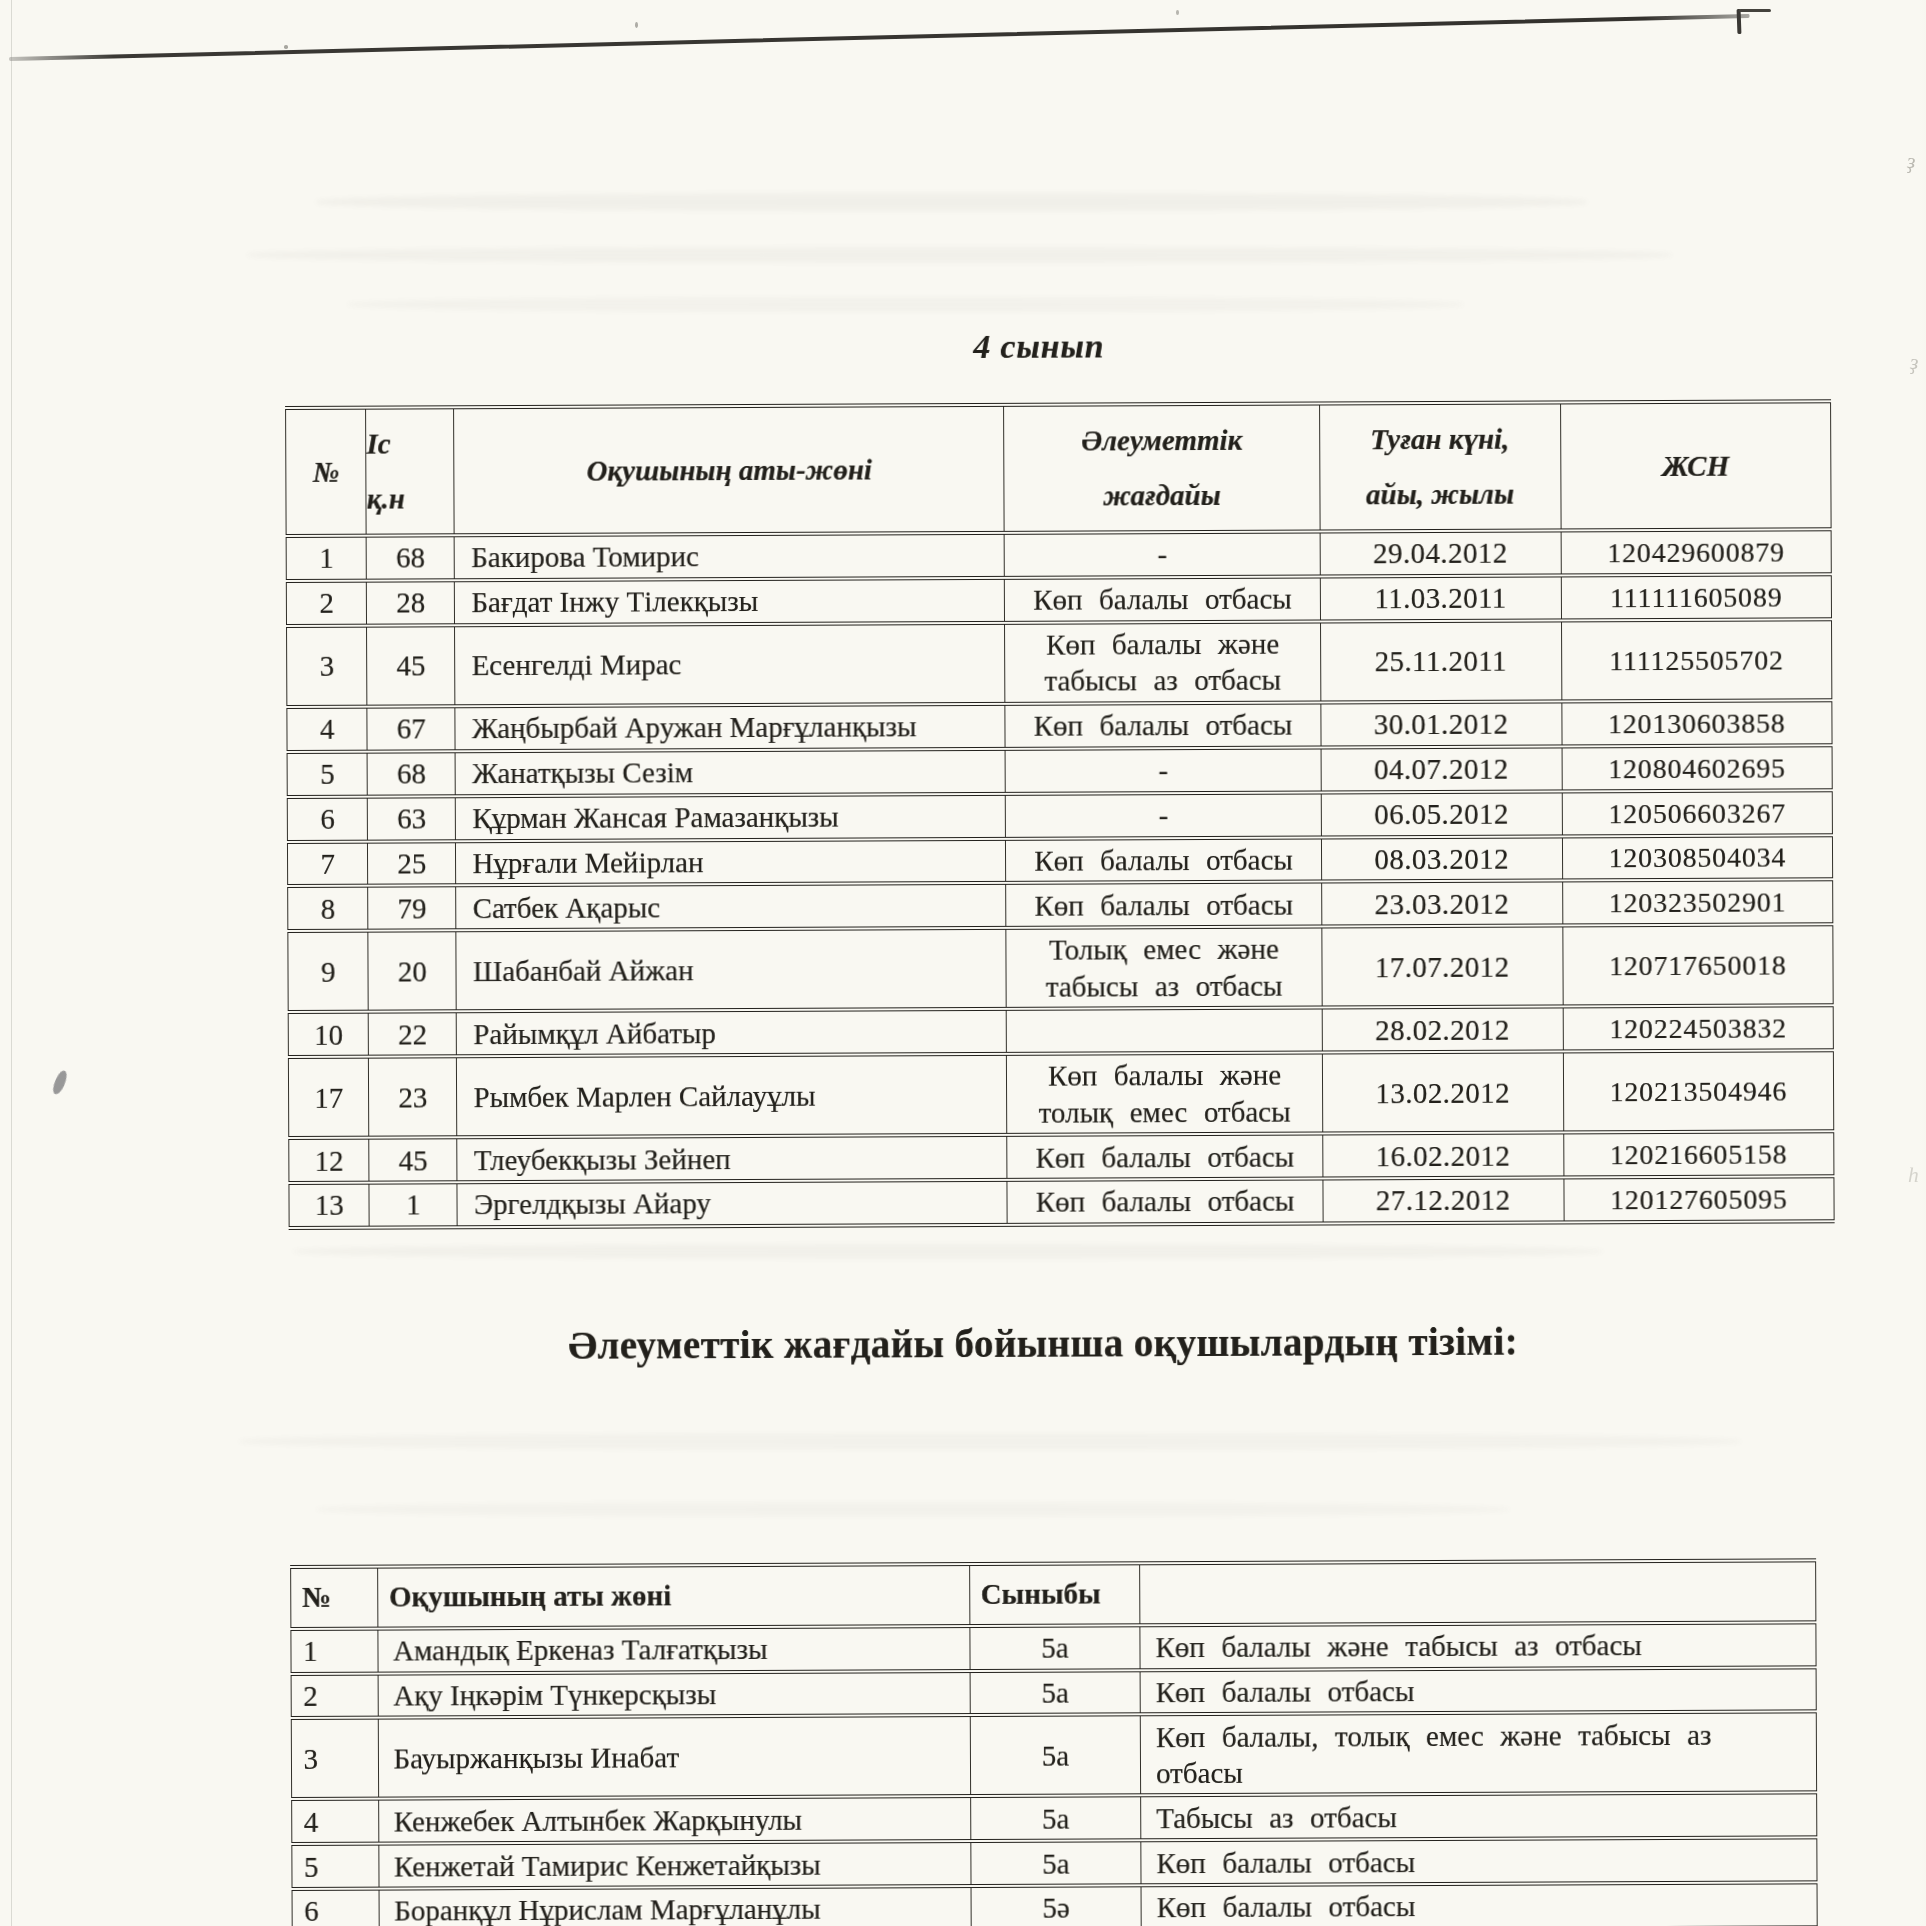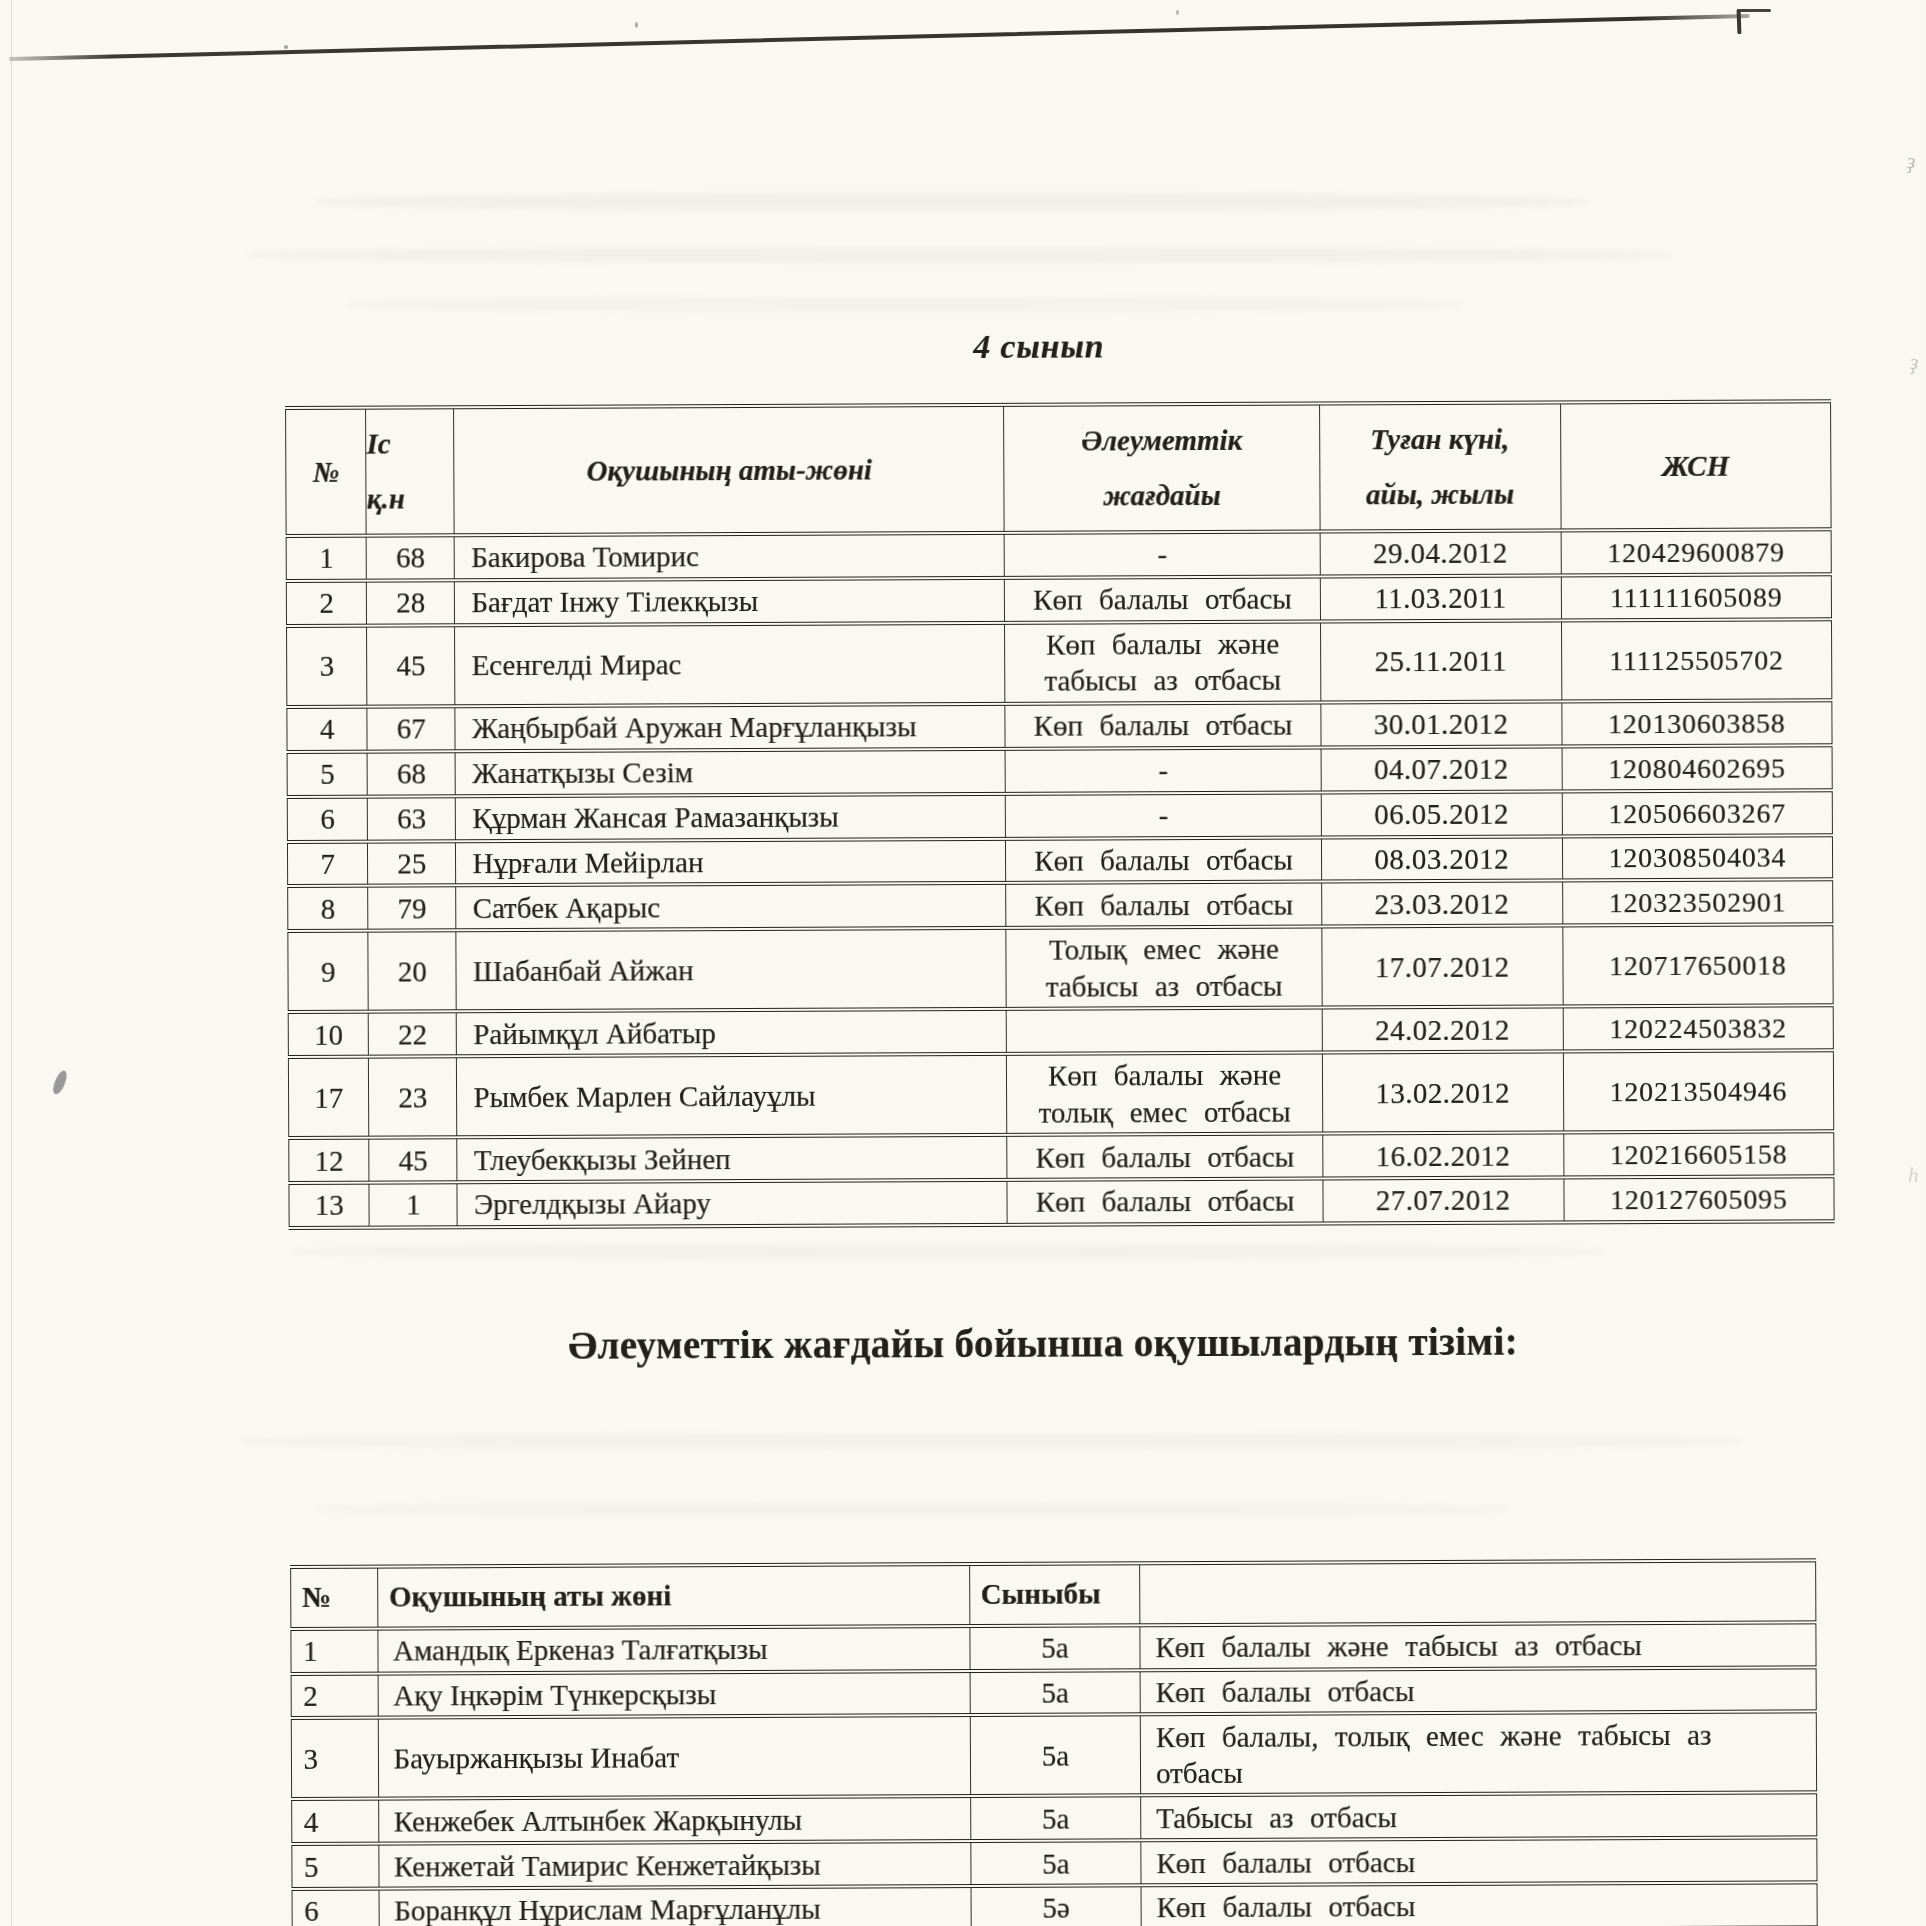--- a/index.html
+++ b/index.html
@@ -239,21 +239,21 @@
               <td class="col-name">Шабанбай Айжан</td>
               <td class="col-status">Толық емес және табысы аз отбасы</td>
               <td class="col-birth">17.07.2012</td>
               <td class="col-iin">120717650018</td>
             </tr>
             <tr>
               <td class="col-no">10</td>
               <td class="col-file">22</td>
               <td class="col-name">Райымқұл Айбатыр</td>
               <td class="col-status"></td>
-              <td class="col-birth">24.02.2012</td>
+              <td class="col-birth">28.02.2012</td>
               <td class="col-iin">120224503832</td>
             </tr>
             <tr>
               <td class="col-no">17</td>
               <td class="col-file">23</td>
               <td class="col-name">Рымбек Марлен Сайлауұлы</td>
               <td class="col-status">Көп балалы және толық емес отбасы</td>
               <td class="col-birth">13.02.2012</td>
               <td class="col-iin">120213504946</td>
             </tr>
@@ -263,21 +263,21 @@
               <td class="col-name">Тлеубекқызы Зейнеп</td>
               <td class="col-status">Көп балалы отбасы</td>
               <td class="col-birth">16.02.2012</td>
               <td class="col-iin">120216605158</td>
             </tr>
             <tr>
               <td class="col-no">13</td>
               <td class="col-file">1</td>
               <td class="col-name">Эргелдқызы Айару</td>
               <td class="col-status">Көп балалы отбасы</td>
-              <td class="col-birth">27.07.2012</td>
+              <td class="col-birth">27.12.2012</td>
               <td class="col-iin">120127605095</td>
             </tr>
           </tbody>
       </table>
     </div>
 
     <div class="section-title">Әлеуметтік жағдайы бойынша оқушылардың тізімі:</div>
 
     <div class="tbl-wrap2">
       <table class="t2">

